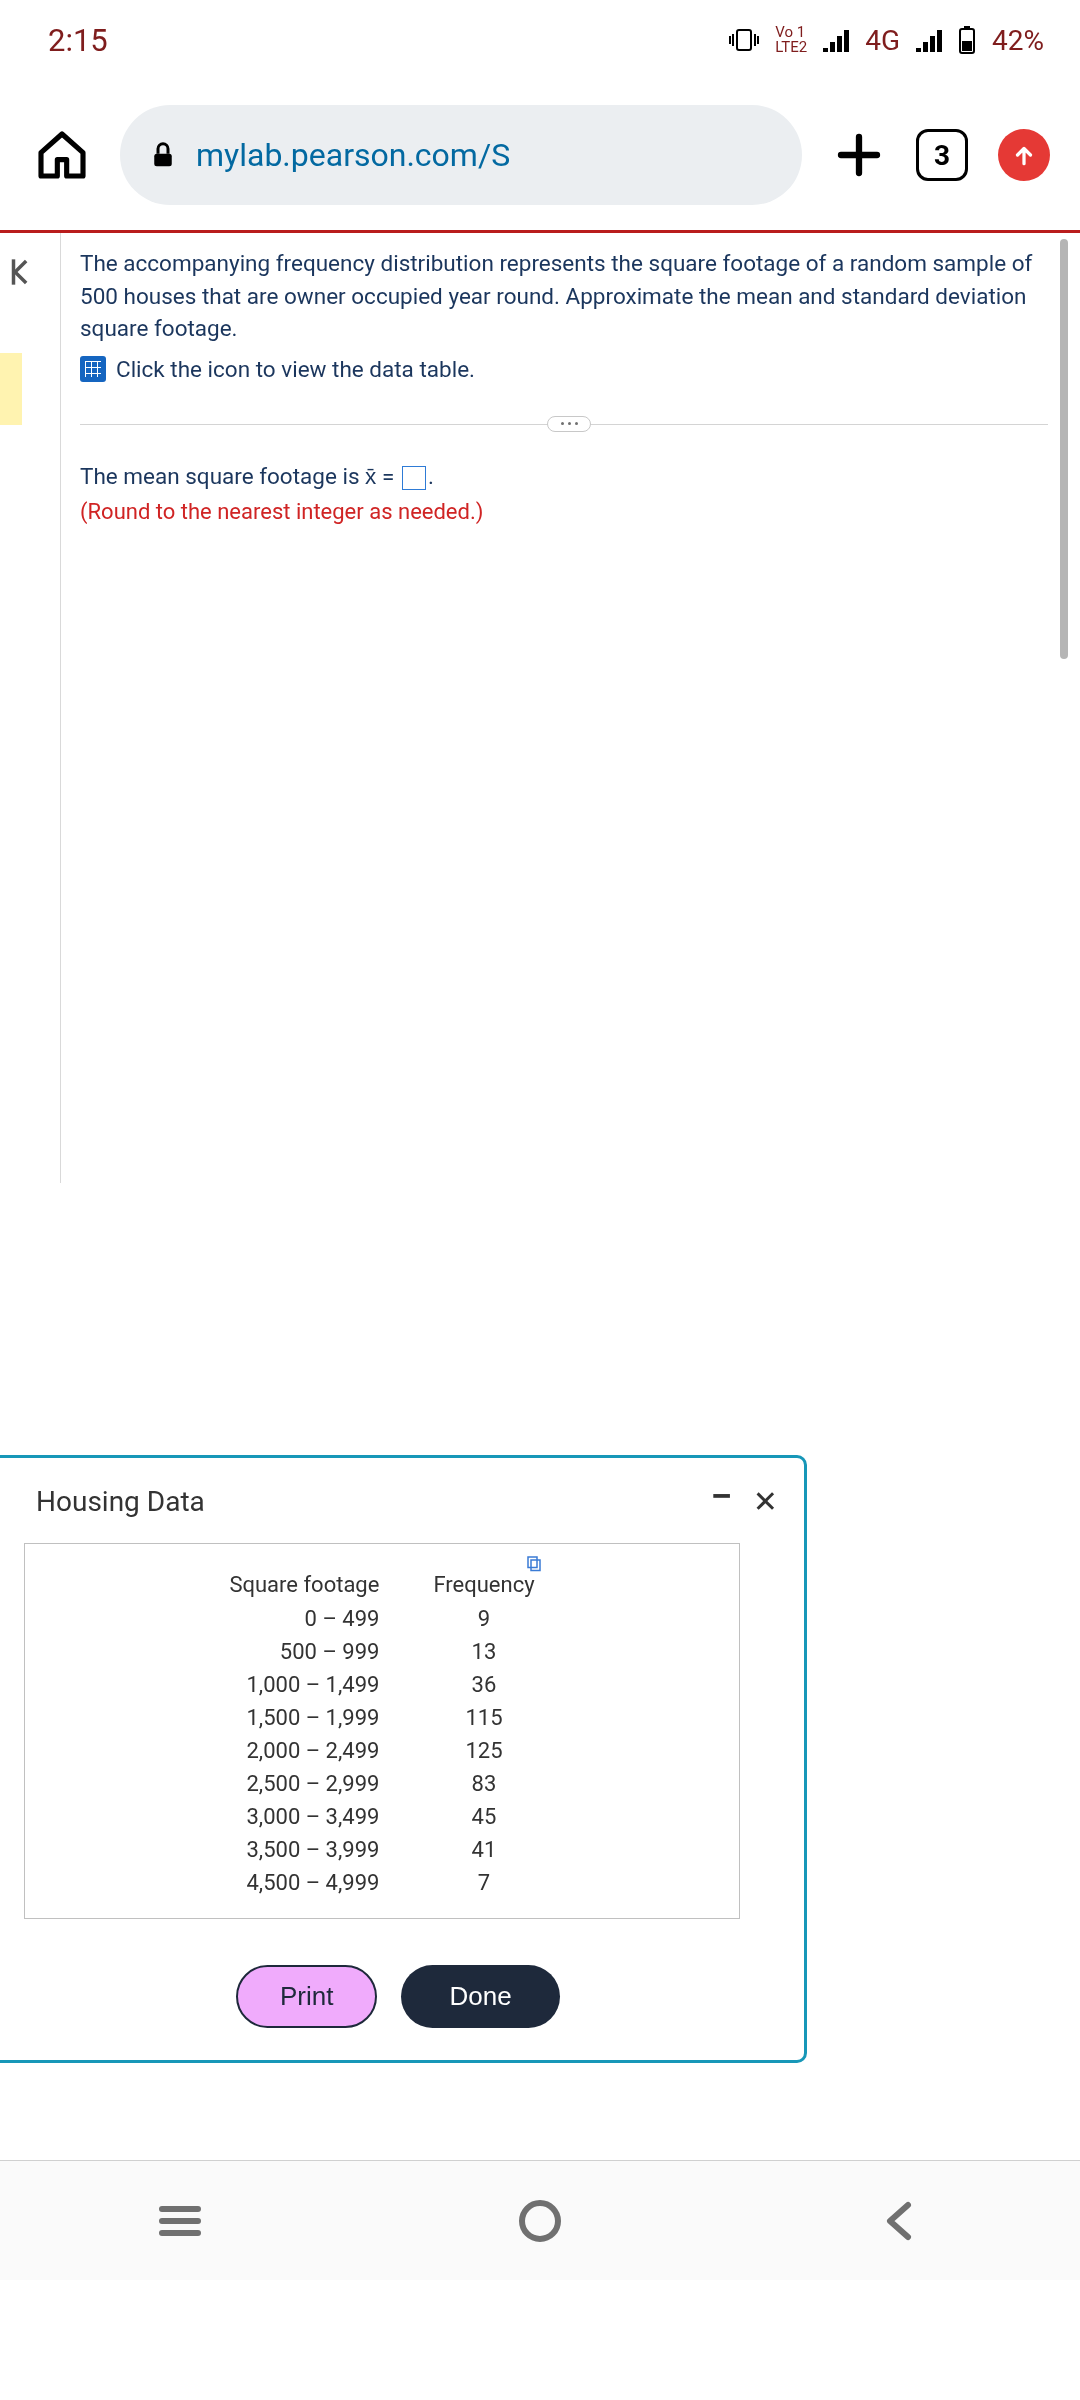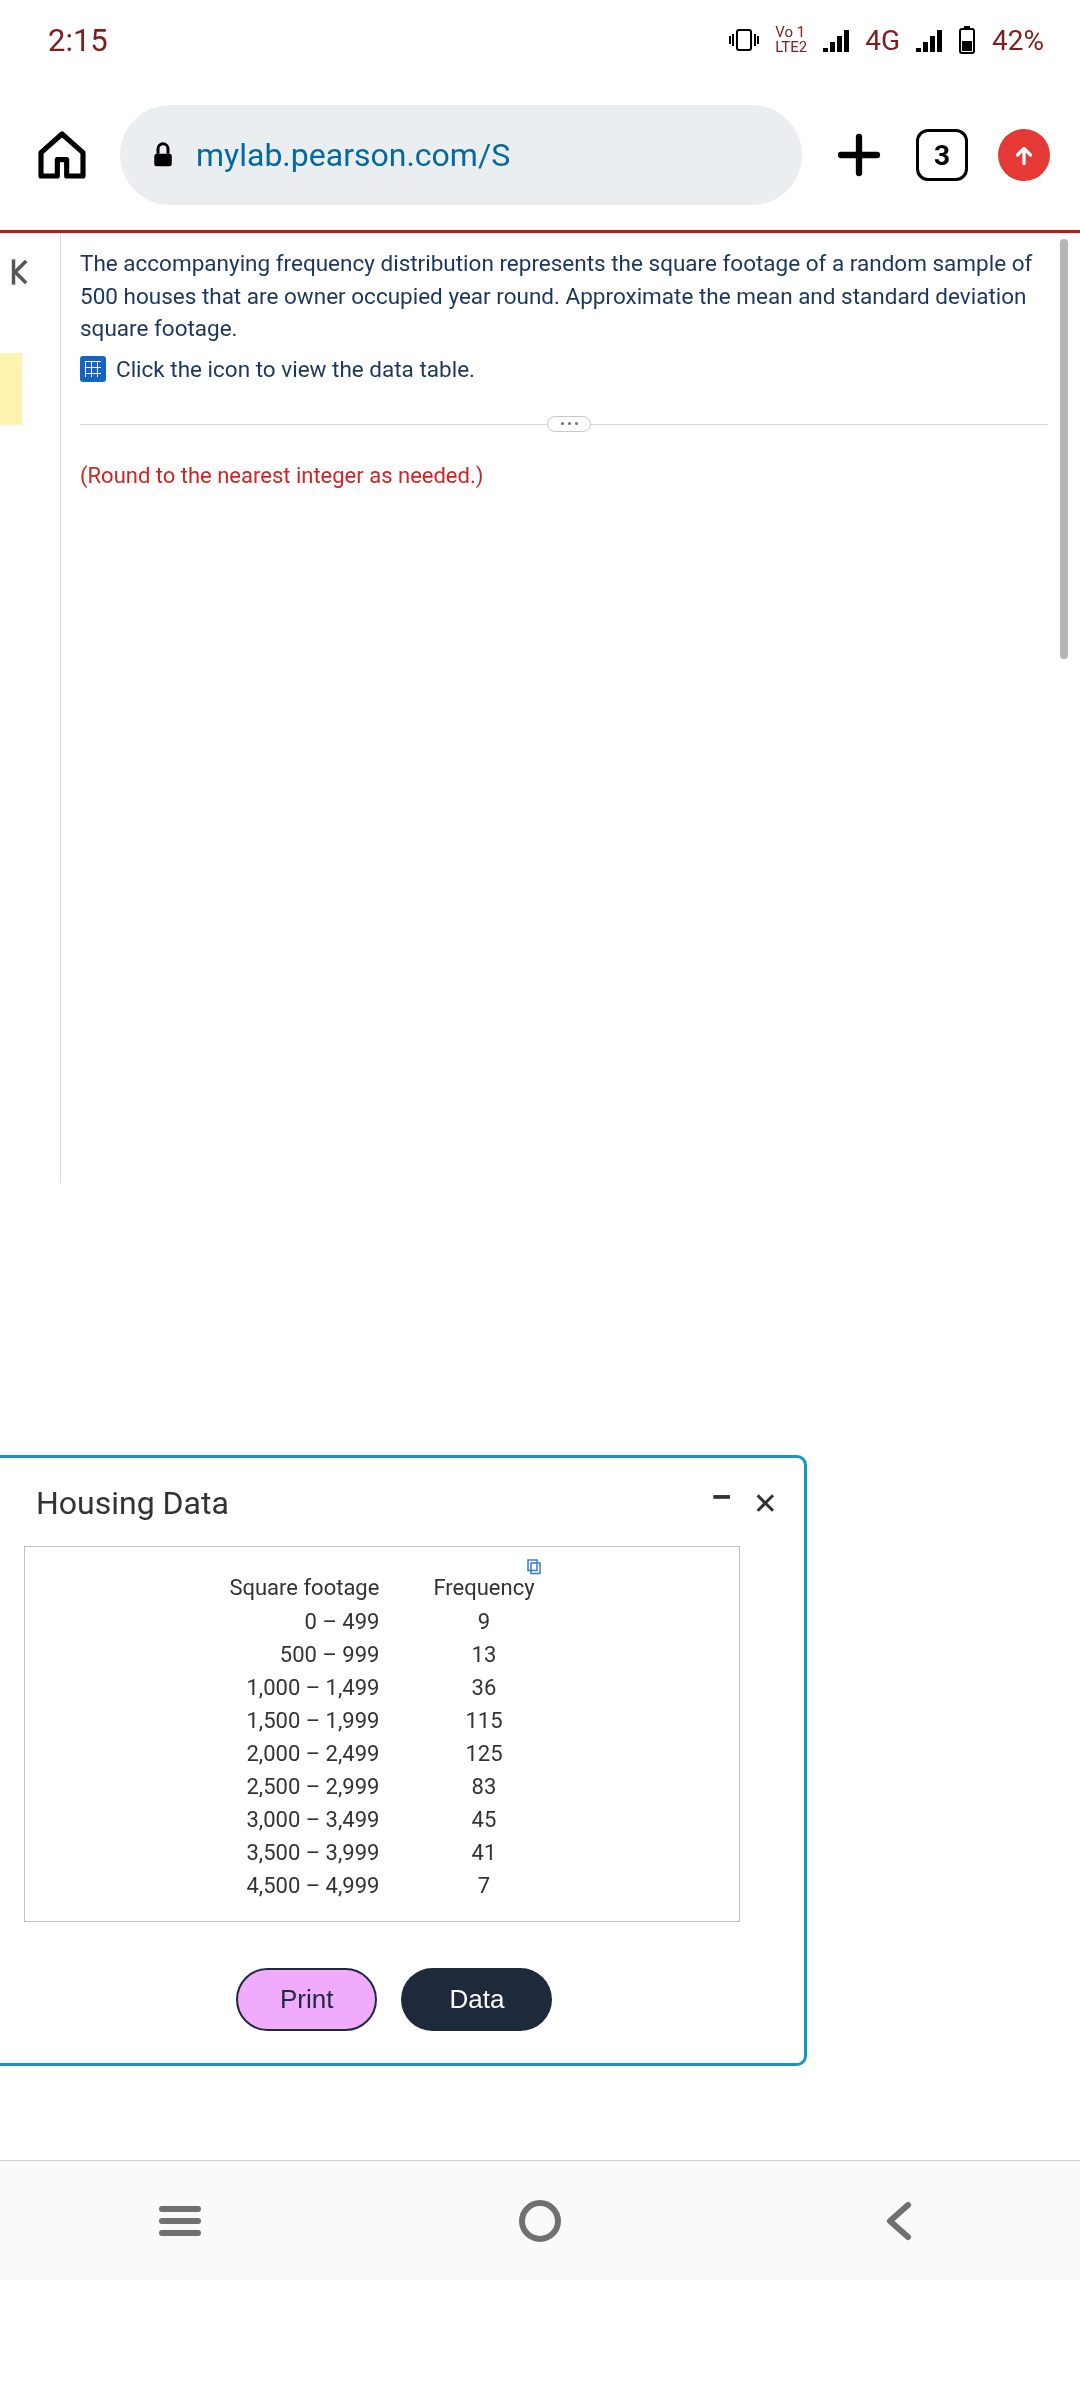--- a/index.html
+++ b/index.html
@@ -37,21 +37,21 @@
   .divider-row hr { border:none; border-top:1px solid #d4d4d4; position:absolute; left:0; right:10px; top:8px; }
   .dots-pill { position:absolute; left:50%; transform:translateX(-50%); top:0; background:#fff; border:1px solid #c8c8c8; border-radius:10px; height:16px; width:44px; display:flex; align-items:center; justify-content:center; gap:4px; }
   .dots-pill span { width:3px; height:3px; background:#707070; border-radius:50%; }
   
   .answer-line { color:#1b365d; font-size:22.5px; }
   .answer-box { display:inline-block; vertical-align:middle; width:24px; height:24px; border:1.5px solid #2e7bd6; background:#fff; margin: 0 2px; }
   .hint-line { color:#d02424; font-size:22px; margin-top:4px; }
   
   .popup { position:absolute; left:-3px; top:1222px; width:810px; background:#fff; border:3px solid #1797b8; border-radius: 0 10px 10px 0; padding: 26px 26px 32px 36px; }
   .popup-top { display:flex; justify-content:space-between; align-items:center; margin-bottom: 24px; }
-  .popup-title { font-size:32px; color:#333; font-weight:400; }
+  .popup-title { font-size:28px; color:#333; font-weight:400; }
   .win-btns { display:flex; gap:20px; align-items:center; }
   .win-btns span { font-size:30px; color:#333; font-weight:500; }
   .x-btn { font-size:32px; }
   
   .table-frame { border:1px solid #c0c0c0; margin: 0 0 0 -12px; width: 716px; padding: 12px 0 18px 0; position:relative; }
   .copy-icon { position:absolute; top:10px; right:196px; width:18px; height:18px; }
   .data-table { margin: 10px auto 0 auto; font-size:22px; color:#333; }
   .data-table th { font-weight:400; padding: 4px 26px; }
   .data-table td { text-align:center; padding: 3px 26px; }
   .data-table td:first-child { text-align:right; }
@@ -148,20 +148,23 @@
       <span>Click the icon to view the data table.</span>
     </div>
     <div class="divider-row">
       <hr>
       <div class="dots-pill">
           <span></span>
           <span></span>
           <span></span>
         </div>
     </div>
+    <div class="answer-line">
+      <span>The mean square footage is x̄ = </span><span class="answer-box"></span><span>.</span>
+    </div>
     <div class="hint-line">(Round to the nearest integer as needed.)</div>
   </div>
 
   <div class="popup">
     <div class="popup-top">
       <div class="popup-title">Housing Data</div>
       <div class="win-btns">
         <span style="font-size:40px; line-height:0.4; padding-bottom:10px;">−</span>
         <span class="x-btn">✕</span>
       </div>
@@ -213,21 +216,21 @@
             </tr>
             <tr>
               <td>4,500 – 4,999</td>
               <td>7</td>
             </tr>
           </tbody>
       </table>
     </div>
     <div class="popup-actions">
       <button class="btn-outline">Print</button>
-      <button class="btn-solid">Data</button>
+      <button class="btn-solid">Done</button>
     </div>
   </div>
 
   <div class="nav-bar">
     <svg viewBox="0 0 24 24">
         <path d="M3 6h18M3 12h18M3 18h18" stroke="#707070" stroke-width="3" stroke-linecap="round"></path>
       </svg>
     <svg viewBox="0 0 24 24">
         <circle cx="12" cy="12" r="9" fill="none" stroke="#707070" stroke-width="3"></circle>
       </svg>

